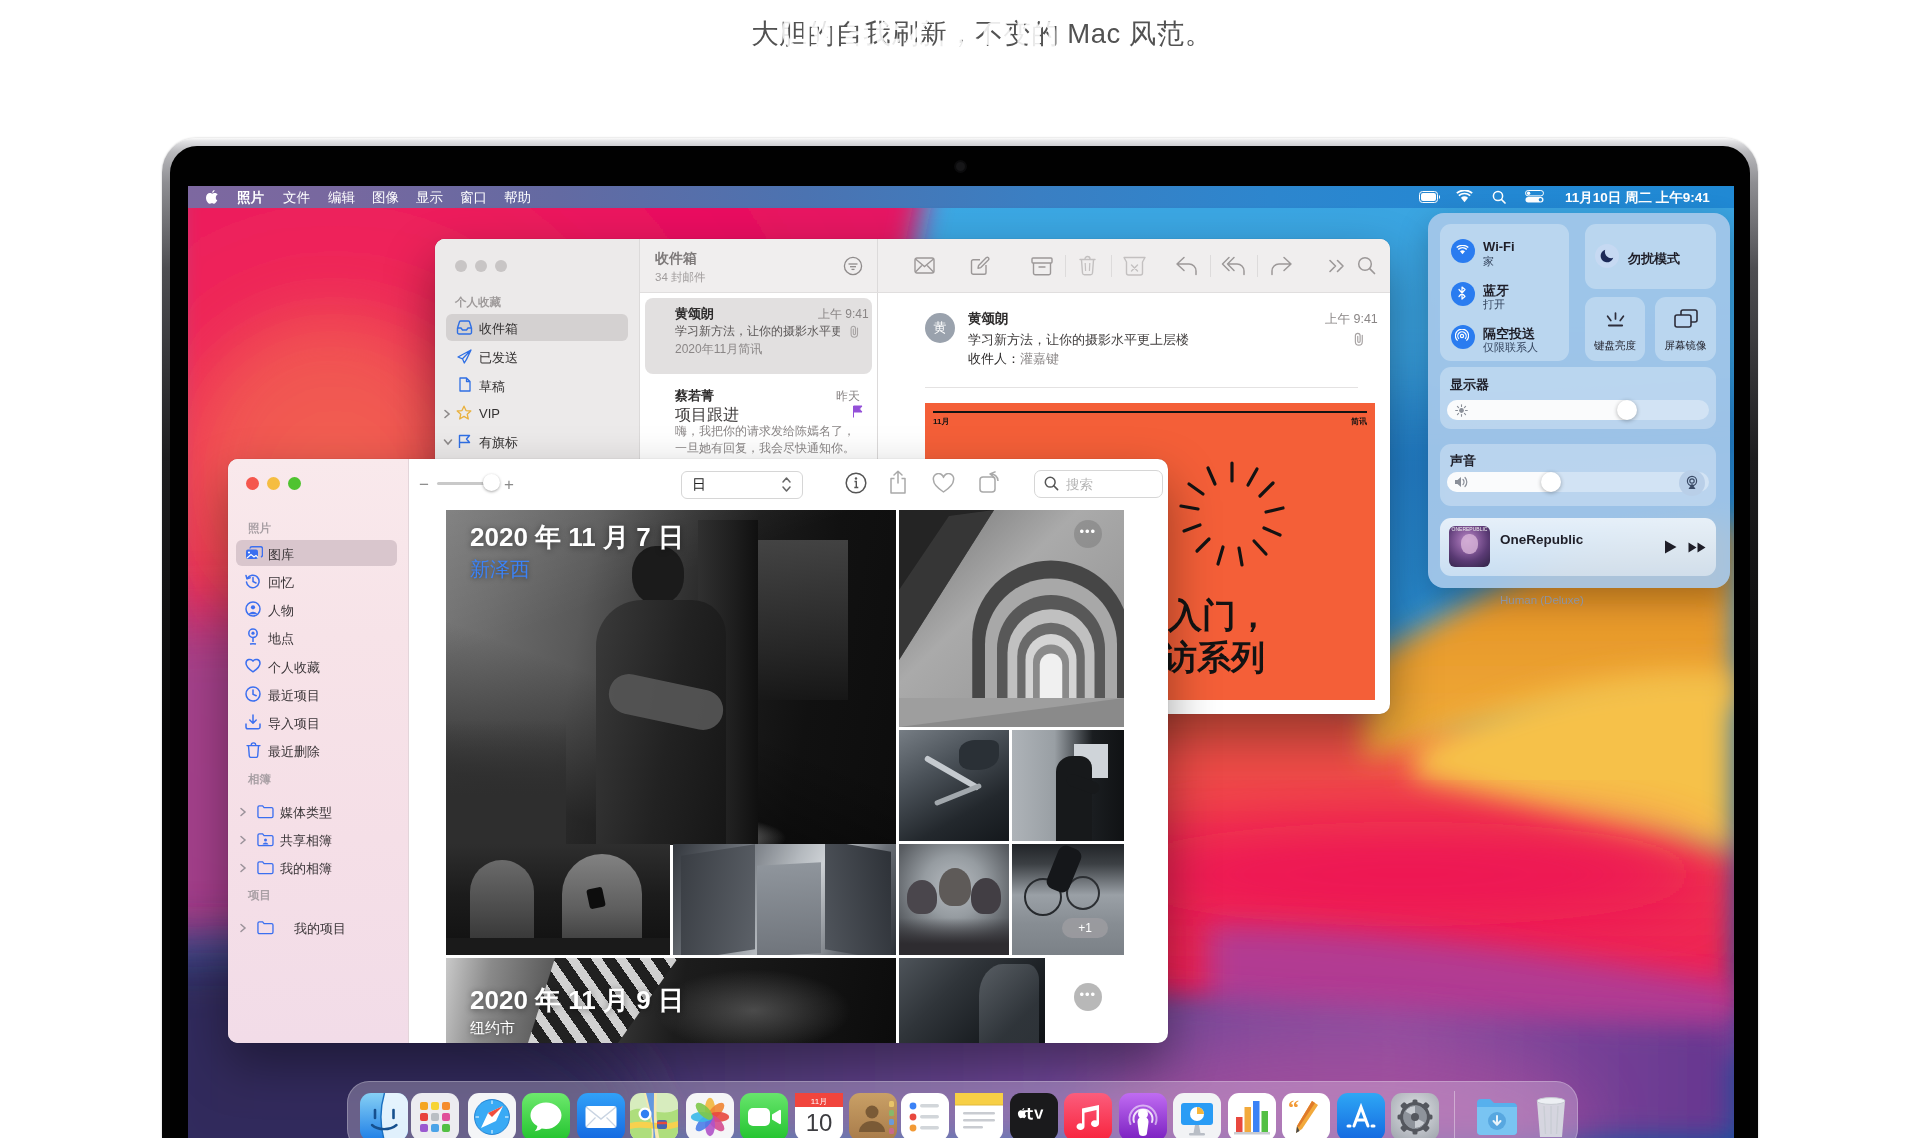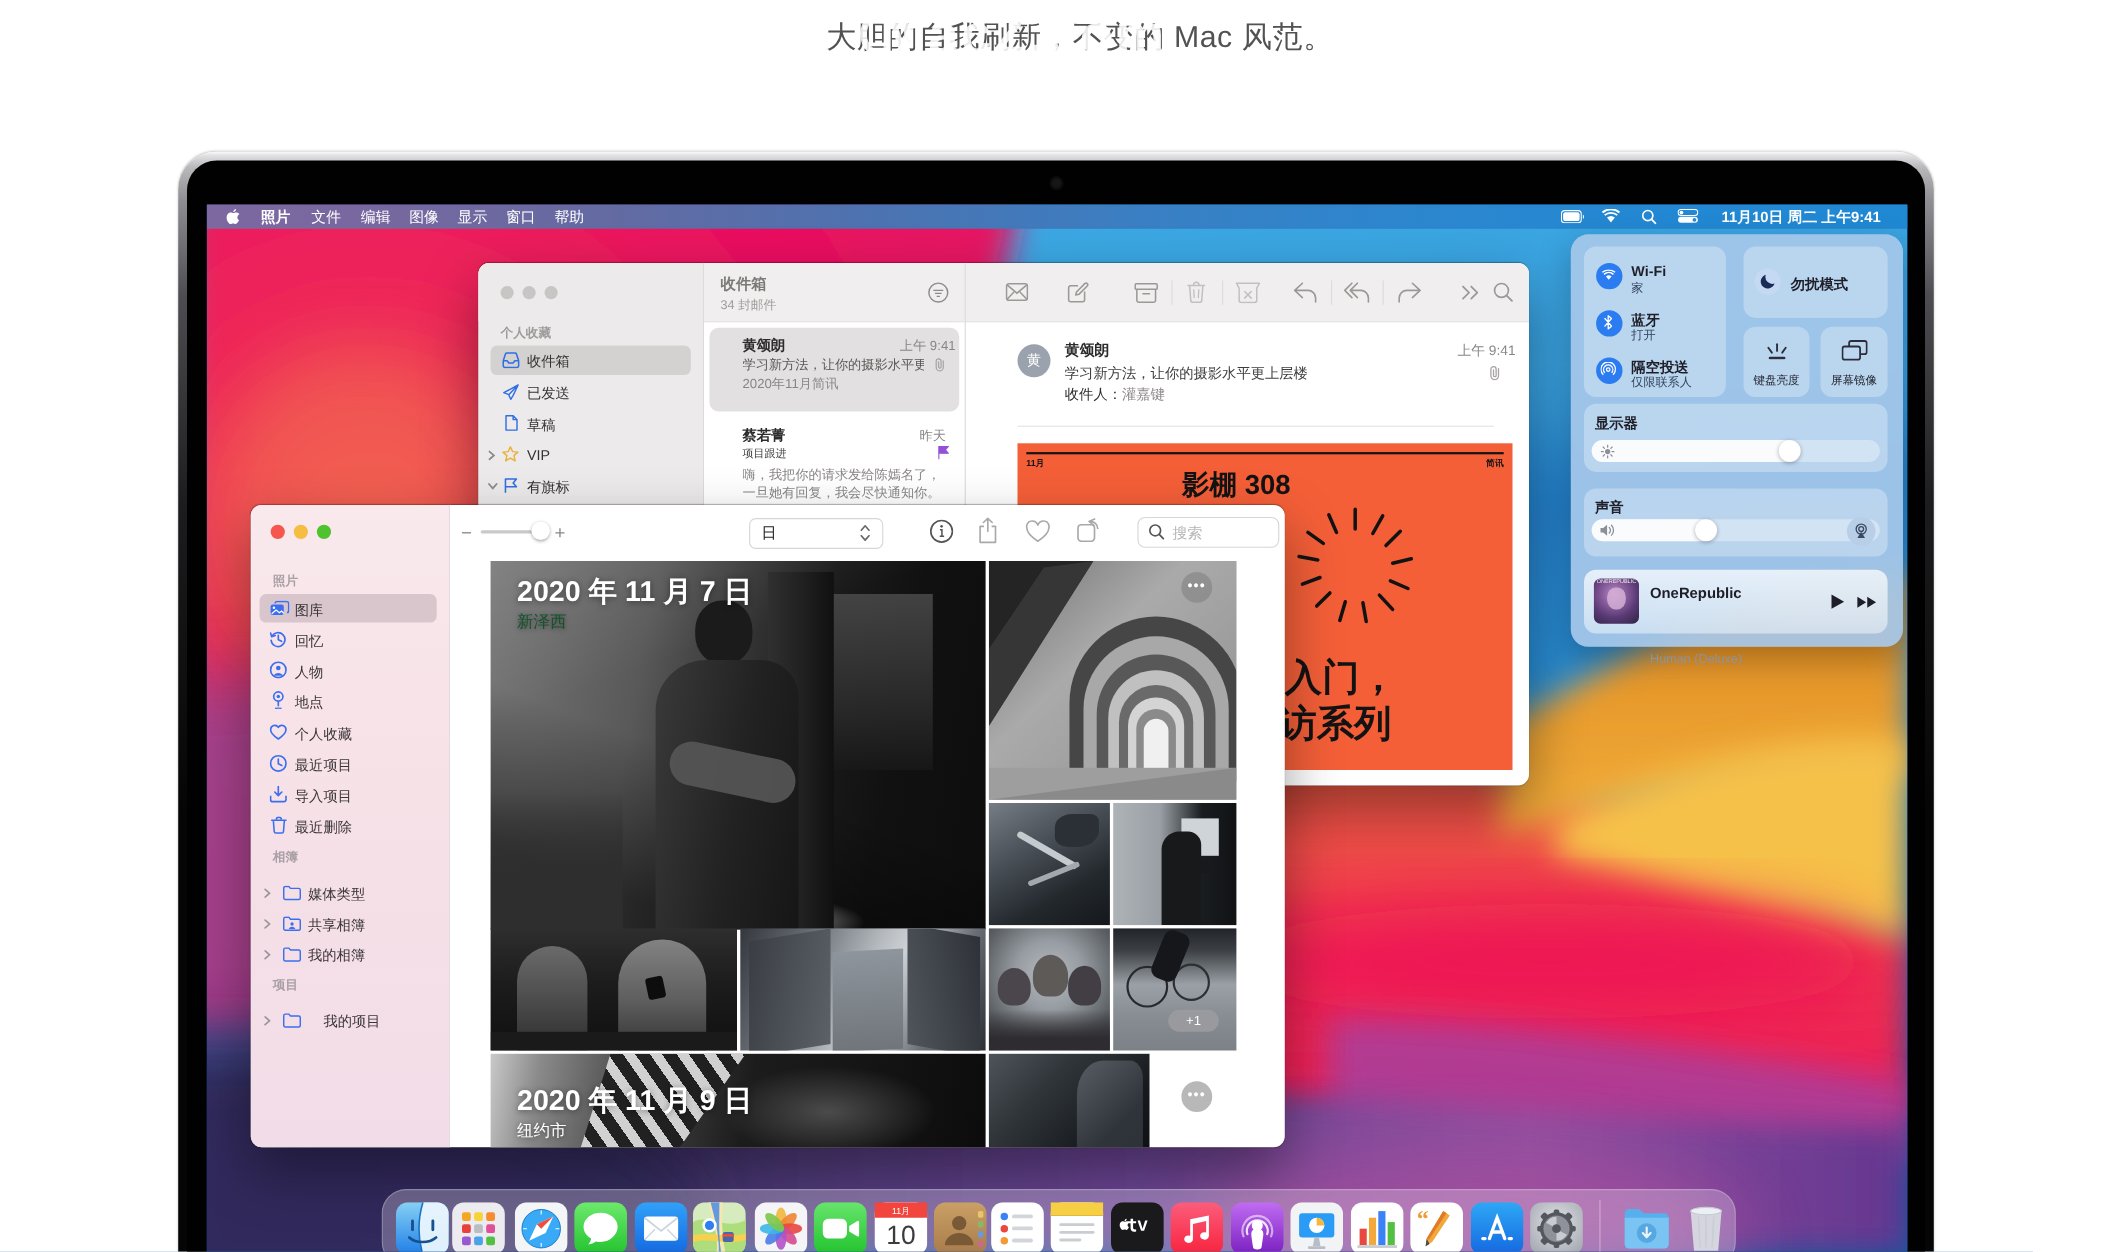--- a/index.html
+++ b/index.html
@@ -219,21 +219,21 @@
       <div class="abs" style="left:240px;top:66px;font-size:13px;font-weight:700;color:#2d2b2b;">黄颂朗</div>
       <div class="abs" style="left:383px;top:67px;font-size:12px;color:#8a8686;">上午 9:41</div>
       <div class="abs" style="left:240px;top:84px;width:165px;font-size:12px;color:#5c5858;white-space:nowrap;overflow:hidden;">学习新方法，让你的摄影水平更...</div>
       <svg class="abs" style="left:413px;top:86px;" width="12" height="13" viewBox="0 0 12 13">
         <path d="M9.5,3 L9.5,9 a3.2,3.2 0 0 1 -6.4,0 L3.1,3.4 a2.2,2.2 0 0 1 4.4,0 L7.5,8.6 a1.1,1.1 0 0 1 -2.2,0 L5.3,4" fill="none" stroke="#a7a3a3" stroke-width="1.1" stroke-linecap="round"></path>
       </svg>
       <div class="abs" style="left:240px;top:102px;font-size:12px;color:#8a8686;">2020年11月简讯</div>
 
       <div class="abs" style="left:240px;top:148px;font-size:13px;font-weight:700;color:#2d2b2b;">蔡若菁</div>
       <div class="abs" style="left:401px;top:149px;font-size:12px;color:#8a8686;">昨天</div>
-      <div class="abs" style="left:240px;top:166px;font-size:10px;color:#3f3c3c;">项目跟进</div>
+      <div class="abs" style="left:240px;top:166px;font-size:16px;color:#3f3c3c;">项目跟进</div>
       <svg class="abs" style="left:417px;top:166px;" width="11" height="13" viewBox="0 0 11 13">
         <path d="M1.5,12.5 L1.5,1 L10,1 L7.5,4 L10,7 L1.5,7" fill="#9450d8" stroke="#9450d8" stroke-width="1"></path>
       </svg>
       <div class="abs" style="left:240px;top:184px;width:190px;font-size:12px;color:#8a8686;line-height:17px;">嗨，我把你的请求发给陈嫣名了，一旦她有回复，我会尽快通知你。</div>
 
       <svg class="abs" style="left:479px;top:18px;" width="21" height="17" viewBox="0 0 21 17">
         <rect x="1" y="1" width="19" height="15" rx="2" fill="none" stroke="#9c9898" stroke-width="1.4"></rect>
         <path d="M1.5,2 L10.5,9.5 L19.5,2 M1.5,15 L7.8,8.5 M19.5,15 L13.2,8.5" fill="none" stroke="#9c9898" stroke-width="1.4"></path>
       </svg>
       <svg class="abs" style="left:535px;top:17px;" width="20" height="20" viewBox="0 0 20 20">
@@ -285,21 +285,20 @@
       <svg class="abs" style="left:917px;top:93px;" width="13" height="14" viewBox="0 0 12 13">
         <path d="M9.5,3 L9.5,9 a3.2,3.2 0 0 1 -6.4,0 L3.1,3.4 a2.2,2.2 0 0 1 4.4,0 L7.5,8.6 a1.1,1.1 0 0 1 -2.2,0 L5.3,4" fill="none" stroke="#a7a3a3" stroke-width="1.1" stroke-linecap="round"></path>
       </svg>
       <div class="abs" style="left:533px;top:111px;font-size:13px;color:#2d2b2b;">收件人：<span style="color:#8a8686;">灌嘉键</span></div>
       <div class="abs" style="left:490px;top:148px;width:433px;height:1px;background:#e4e2e2;"></div>
 
       <div class="abs" style="left:490px;top:164px;width:450px;height:297px;background:#f45f38;overflow:hidden;">
         <div class="abs" style="left:8px;top:8px;width:434px;height:2px;background:#131313;"></div>
         <div class="abs" style="left:8px;top:13px;font-size:8px;color:#131313;font-weight:700;">11月</div>
         <div class="abs" style="right:8px;top:13px;font-size:8px;color:#131313;font-weight:700;">简讯</div>
-        <div class="abs" style="left:0;top:21px;width:398px;text-align:center;font-size:25px;font-weight:700;color:#131313;">影棚 308</div>
         <svg class="abs" style="left:245px;top:48px;" width="125" height="125" viewBox="0 0 125 125">
           <g stroke="#131313" stroke-width="3.2" stroke-linecap="round">
             <line x1="62" y1="30" x2="62" y2="12"></line>
             <line x1="78" y1="34" x2="87" y2="18"></line>
             <line x1="90" y1="45" x2="103" y2="32"></line>
             <line x1="96" y1="61" x2="113" y2="57"></line>
             <line x1="94" y1="77" x2="110" y2="84"></line>
             <line x1="84" y1="90" x2="96" y2="103"></line>
             <line x1="69" y1="97" x2="72" y2="114"></line>
             <line x1="53" y1="96" x2="48" y2="113"></line>
@@ -521,21 +520,21 @@
         background:linear-gradient(100deg,#c9c9c9 0%,#8a8a8a 10%,#4a4a4a 28%,#1c1c1c 52%,#0c0c0c 100%);">
         <div class="abs" style="left:82px;top:0;width:150px;height:85px;background:repeating-linear-gradient(55deg,#d8d8d8 0 9px,#1f1f1f 9px 20px);clip-path:polygon(18% 0,100% 0,60% 100%,0 100%);opacity:0.95;"></div>
         <div class="abs" style="left:170px;top:4px;width:250px;height:81px;background:radial-gradient(ellipse 130px 55px at 55% 60%, rgba(110,110,110,0.6), rgba(20,20,20,0) 75%);"></div>
       </div>
       <div class="ph" style="left:671px;top:499px;width:146px;height:85px;
         background:linear-gradient(135deg,#4e545a 0%,#30353a 35%,#171b1f 75%,#0e1115 100%);">
         <div class="abs" style="left:80px;top:6px;width:60px;height:79px;background:linear-gradient(135deg,#6a7076,#3a4046 70%);border-radius:40% 20% 0 0;opacity:0.7;"></div>
       </div>
 
       <div class="abs" style="left:242px;top:61px;font-size:26px;font-weight:700;color:#fff;text-shadow:0 1px 6px rgba(0,0,0,0.45);">2020 年 11 月 7 日</div>
-      <div class="abs" style="left:242px;top:97px;font-size:15px;color:#14532d;text-shadow:0 1px 5px rgba(0,0,0,0.45);">新泽西</div>
+      <div class="abs" style="left:242px;top:97px;font-size:20px;color:#3b82f6;text-shadow:0 1px 5px rgba(0,0,0,0.45);">新泽西</div>
       <div class="abs" style="left:846px;top:61px;width:28px;height:28px;border-radius:50%;background:rgba(125,125,125,0.55);">
         <div style="position:absolute;left:5.5px;top:4px;color:#fff;font-size:13px;letter-spacing:1px;">•••</div>
       </div>
       <div class="abs" style="left:242px;top:524px;font-size:26px;font-weight:700;color:#fff;text-shadow:0 1px 6px rgba(0,0,0,0.45);">2020 年 11 月 9 日</div>
       <div class="abs" style="left:242px;top:560px;font-size:15px;color:#fff;text-shadow:0 1px 5px rgba(0,0,0,0.45);">纽约市</div>
       <div class="abs" style="left:846px;top:524px;width:28px;height:28px;border-radius:50%;background:rgba(125,125,125,0.55);">
         <div style="position:absolute;left:5.5px;top:4px;color:#fff;font-size:13px;letter-spacing:1px;">•••</div>
       </div>
     </div>
     <div class="cc" id="cc">

